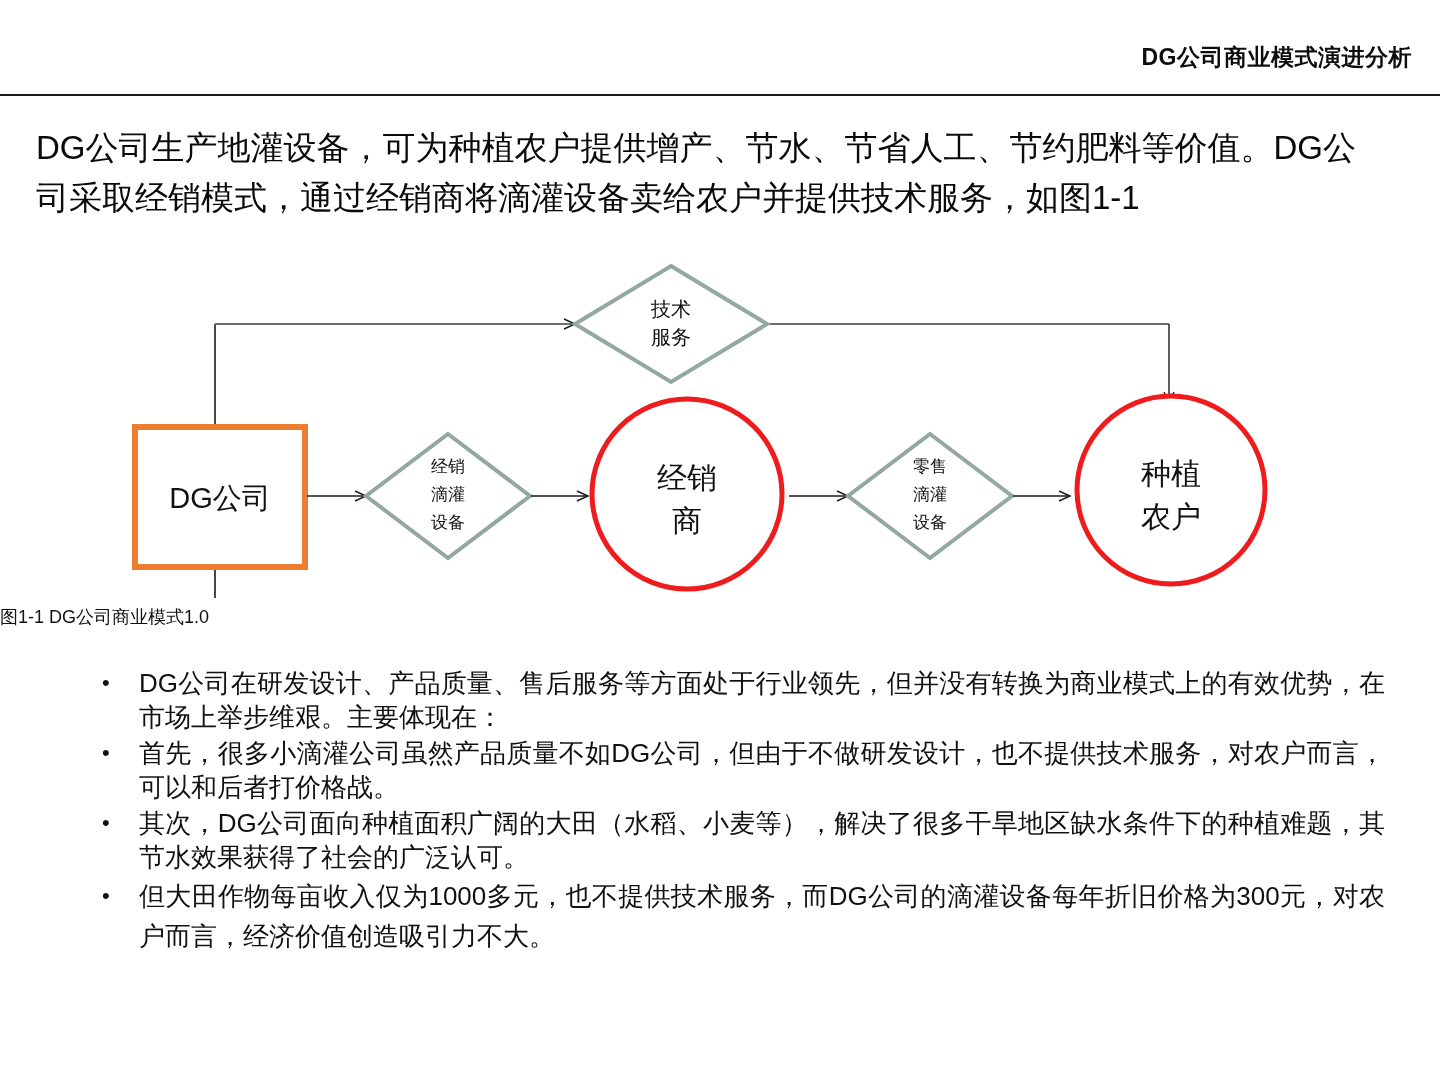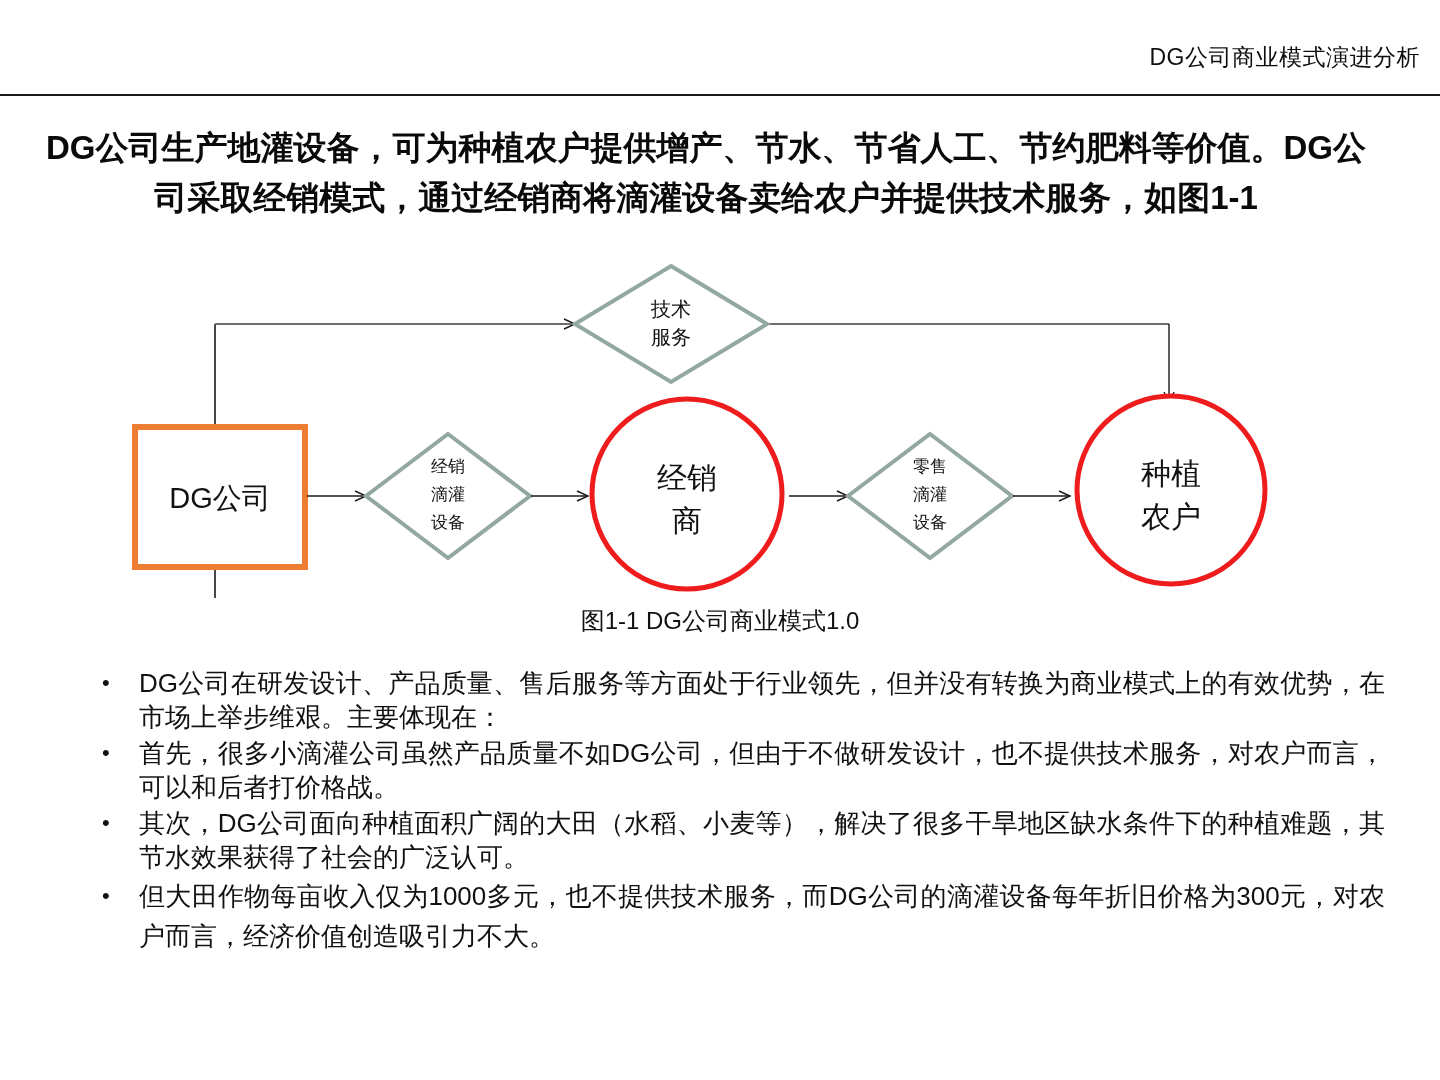--- a/index.html
+++ b/index.html
@@ -20,49 +20,48 @@
   .header {
     position: absolute;
     left: 0;
     top: 0;
     width: 1440px;
     height: 95px;
     box-sizing: border-box;
   }
   .header-title {
     position: absolute;
-    right: 20px;
+    right: 28px;
     top: 42px;
     font-size: 23px;
-    font-weight: normal;
+    font-weight: bold;
     letter-spacing: 0.5px;
     color: #0d0d0d;
     white-space: nowrap;
   }
   .header-rule {
     position: absolute;
     left: 0;
     top: 94px;
     width: 1440px;
     height: 2px;
     background: #1a1a1a;
   }
 
   
   .main-title {
     position: absolute;
     left: 36px;
     top: 123px;
     width: 1340px;
     font-size: 33px;
-    font-weight: bold;
+    font-weight: normal;
     line-height: 50px;
     letter-spacing: 0px;
     color: #0a0a0a;
-    text-align: center;
   }
 
   
   .diagram {
     position: absolute;
     left: 0;
     top: 258px;
     width: 1200px;
     height: 340px;
   }
@@ -73,22 +72,22 @@
     font-family: "Liberation Sans", "DejaVu Sans", sans-serif;
     fill: #111111;
   }
 
   
   .fig-caption {
     position: absolute;
     left: 0;
     top: 605px;
     width: 1440px;
-    text-align: center;
-    font-size: 24px;
+    text-align: left;
+    font-size: 18px;
     color: #111111;
   }
 
   
   .bullets {
     position: absolute;
     left: 95px;
     top: 666px;
     width: 1290px;
   }

